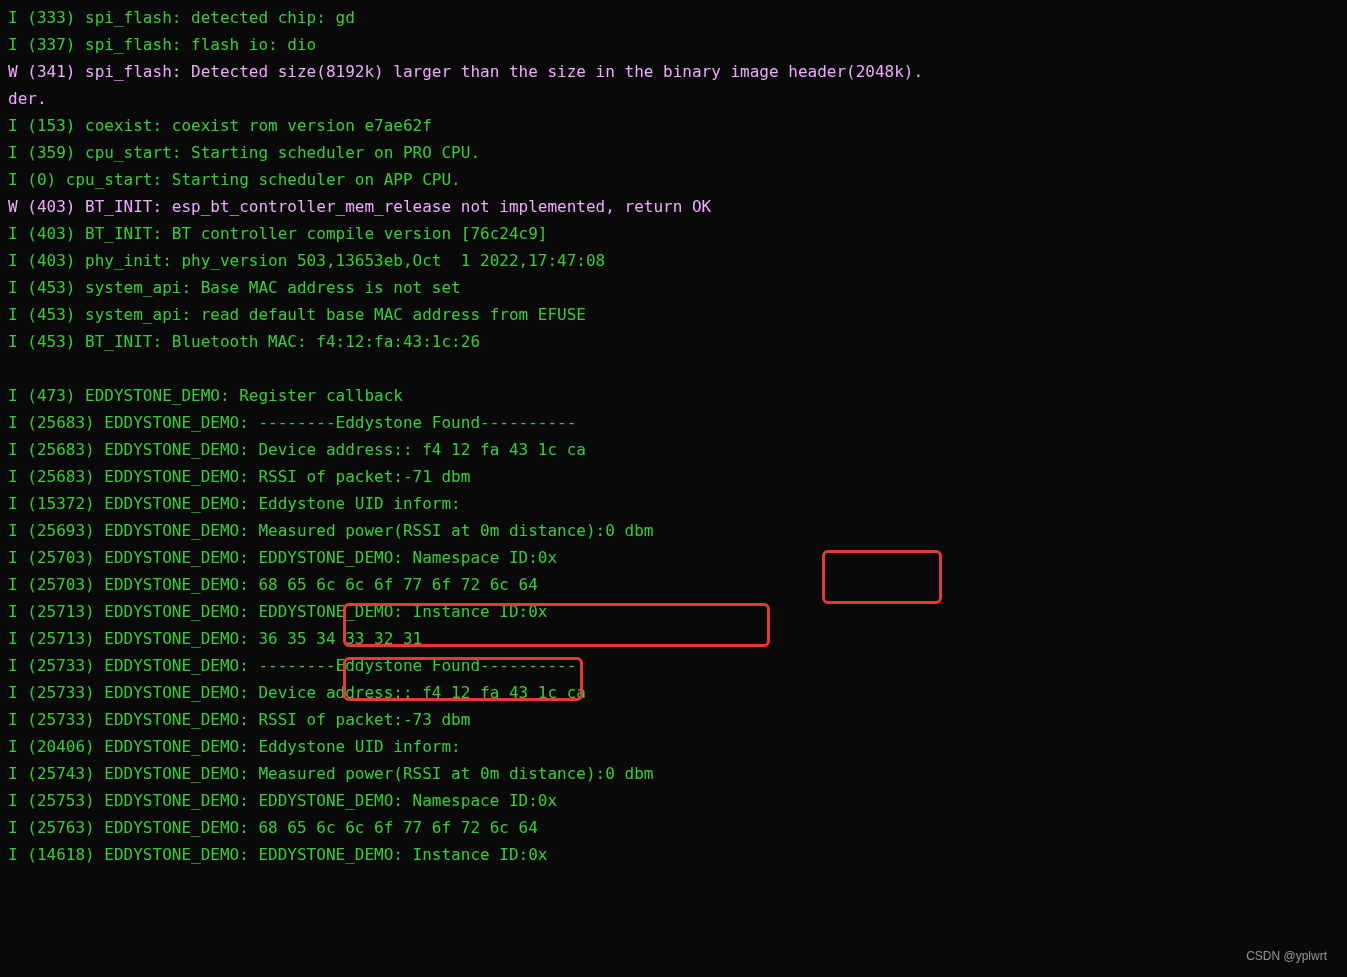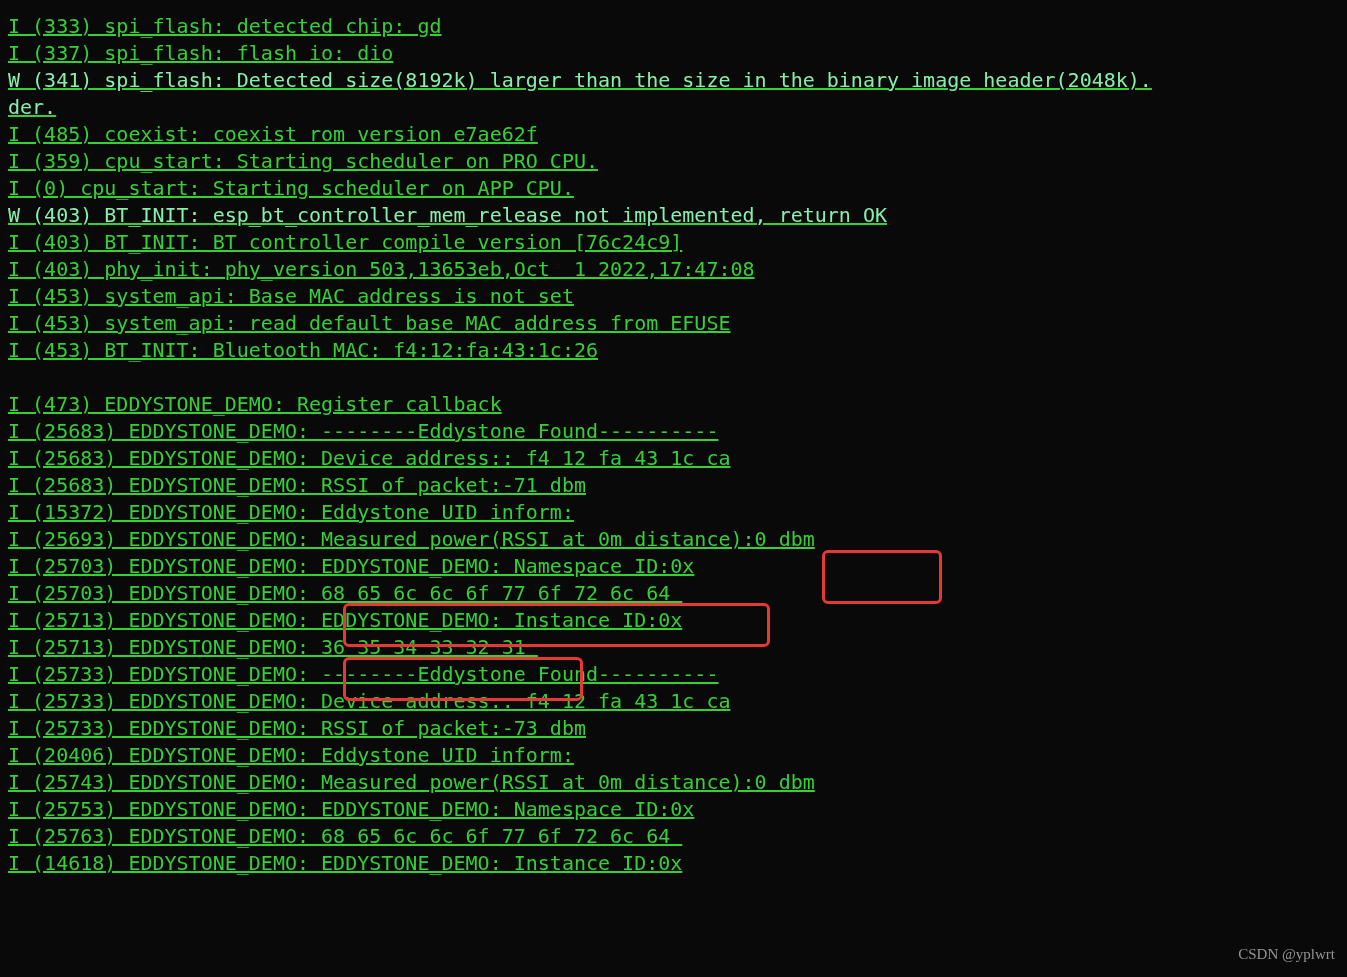--- a/index.html
+++ b/index.html
@@ -5,54 +5,53 @@
   html, body {
     margin: 0;
     padding: 0;
     background: #090909;
     width: 1347px;
     height: 977px;
     overflow: hidden;
   }
   pre.terminal {
     margin: 0;
-    padding: 13px 8px;
+    padding: 4px 8px;
     font-family: "Consolas", "DejaVu Sans Mono", "Menlo", monospace;
-    font-size: 20px;
+    font-size: 16px;
     line-height: 27px;
     white-space: pre;
     color: #35d035;
     position: relative;
-    text-decoration: underline;
   }
   .info { color: #35d035; }
-  .warn { color: #86efac; }
+  .warn { color: #f0abfc; }
   .highlight-box {
     position: absolute;
     border: 3px solid #e53935;
     border-radius: 6px;
     pointer-events: none;
   }
   .watermark {
     position: absolute;
-    right: 12px;
+    right: 20px;
     bottom: 14px;
     color: rgba(220,220,220,0.65);
-    font-family: Liberation Serif, serif;
-    font-size: 15px;
+    font-family: Liberation Sans, sans-serif;
+    font-size: 12px;
   }
 </style>
 </head>
 <body>
 
 <pre class="terminal" id="term"><span class="info">I (333) spi_flash: detected chip: gd
 </span><span class="info">I (337) spi_flash: flash io: dio
 </span><span class="warn">W (341) spi_flash: Detected size(8192k) larger than the size in the binary image header(2048k).
 </span><span class="warn">der.
-</span><span class="info">I (485) coexist: coexist rom version e7ae62f
+</span><span class="info">I (153) coexist: coexist rom version e7ae62f
 </span><span class="info">I (359) cpu_start: Starting scheduler on PRO CPU.
 </span><span class="info">I (0) cpu_start: Starting scheduler on APP CPU.
 </span><span class="warn">W (403) BT_INIT: esp_bt_controller_mem_release not implemented, return OK
 </span><span class="info">I (403) BT_INIT: BT controller compile version [76c24c9]
 </span><span class="info">I (403) phy_init: phy_version 503,13653eb,Oct  1 2022,17:47:08
 </span><span class="info">I (453) system_api: Base MAC address is not set
 </span><span class="info">I (453) system_api: read default base MAC address from EFUSE
 </span><span class="info">I (453) BT_INIT: Bluetooth MAC: f4:12:fa:43:1c:26
 </span><span class="info">
 </span><span class="info">I (473) EDDYSTONE_DEMO: Register callback

